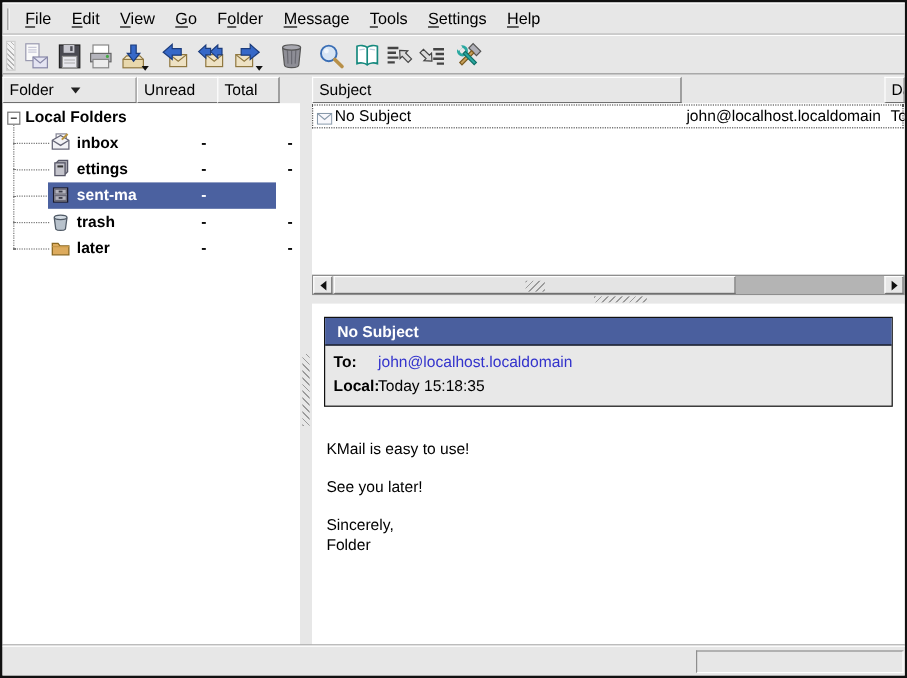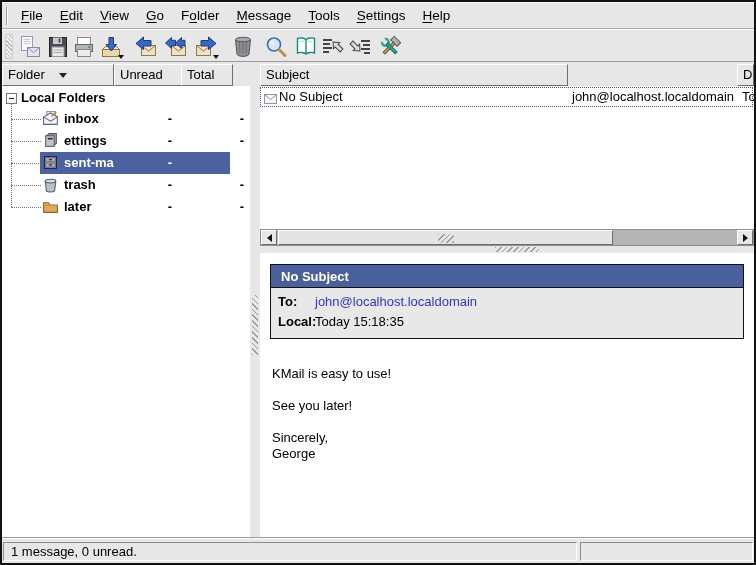--- a/index.html
+++ b/index.html
@@ -486,24 +486,21 @@
           <span class="pv-label">Local:</span>
           <span class="pv-value">Today 15:18:35</span>
         </div>
       </div>
     </div>
     <div class="pv-body">KMail is easy to use!
 
 See you later!
 
 Sincerely,
-George</div>
+Folder</div>
   </div>
 
   <div class="status-sep"></div>
   <div class="statusbar">
-    <div class="status-panel sp-main">
-      <span>1 message, 0 unread.</span>
-    </div>
     <div class="status-panel sp-right"></div>
   </div>
 
 </div>
 
 </body></html>

